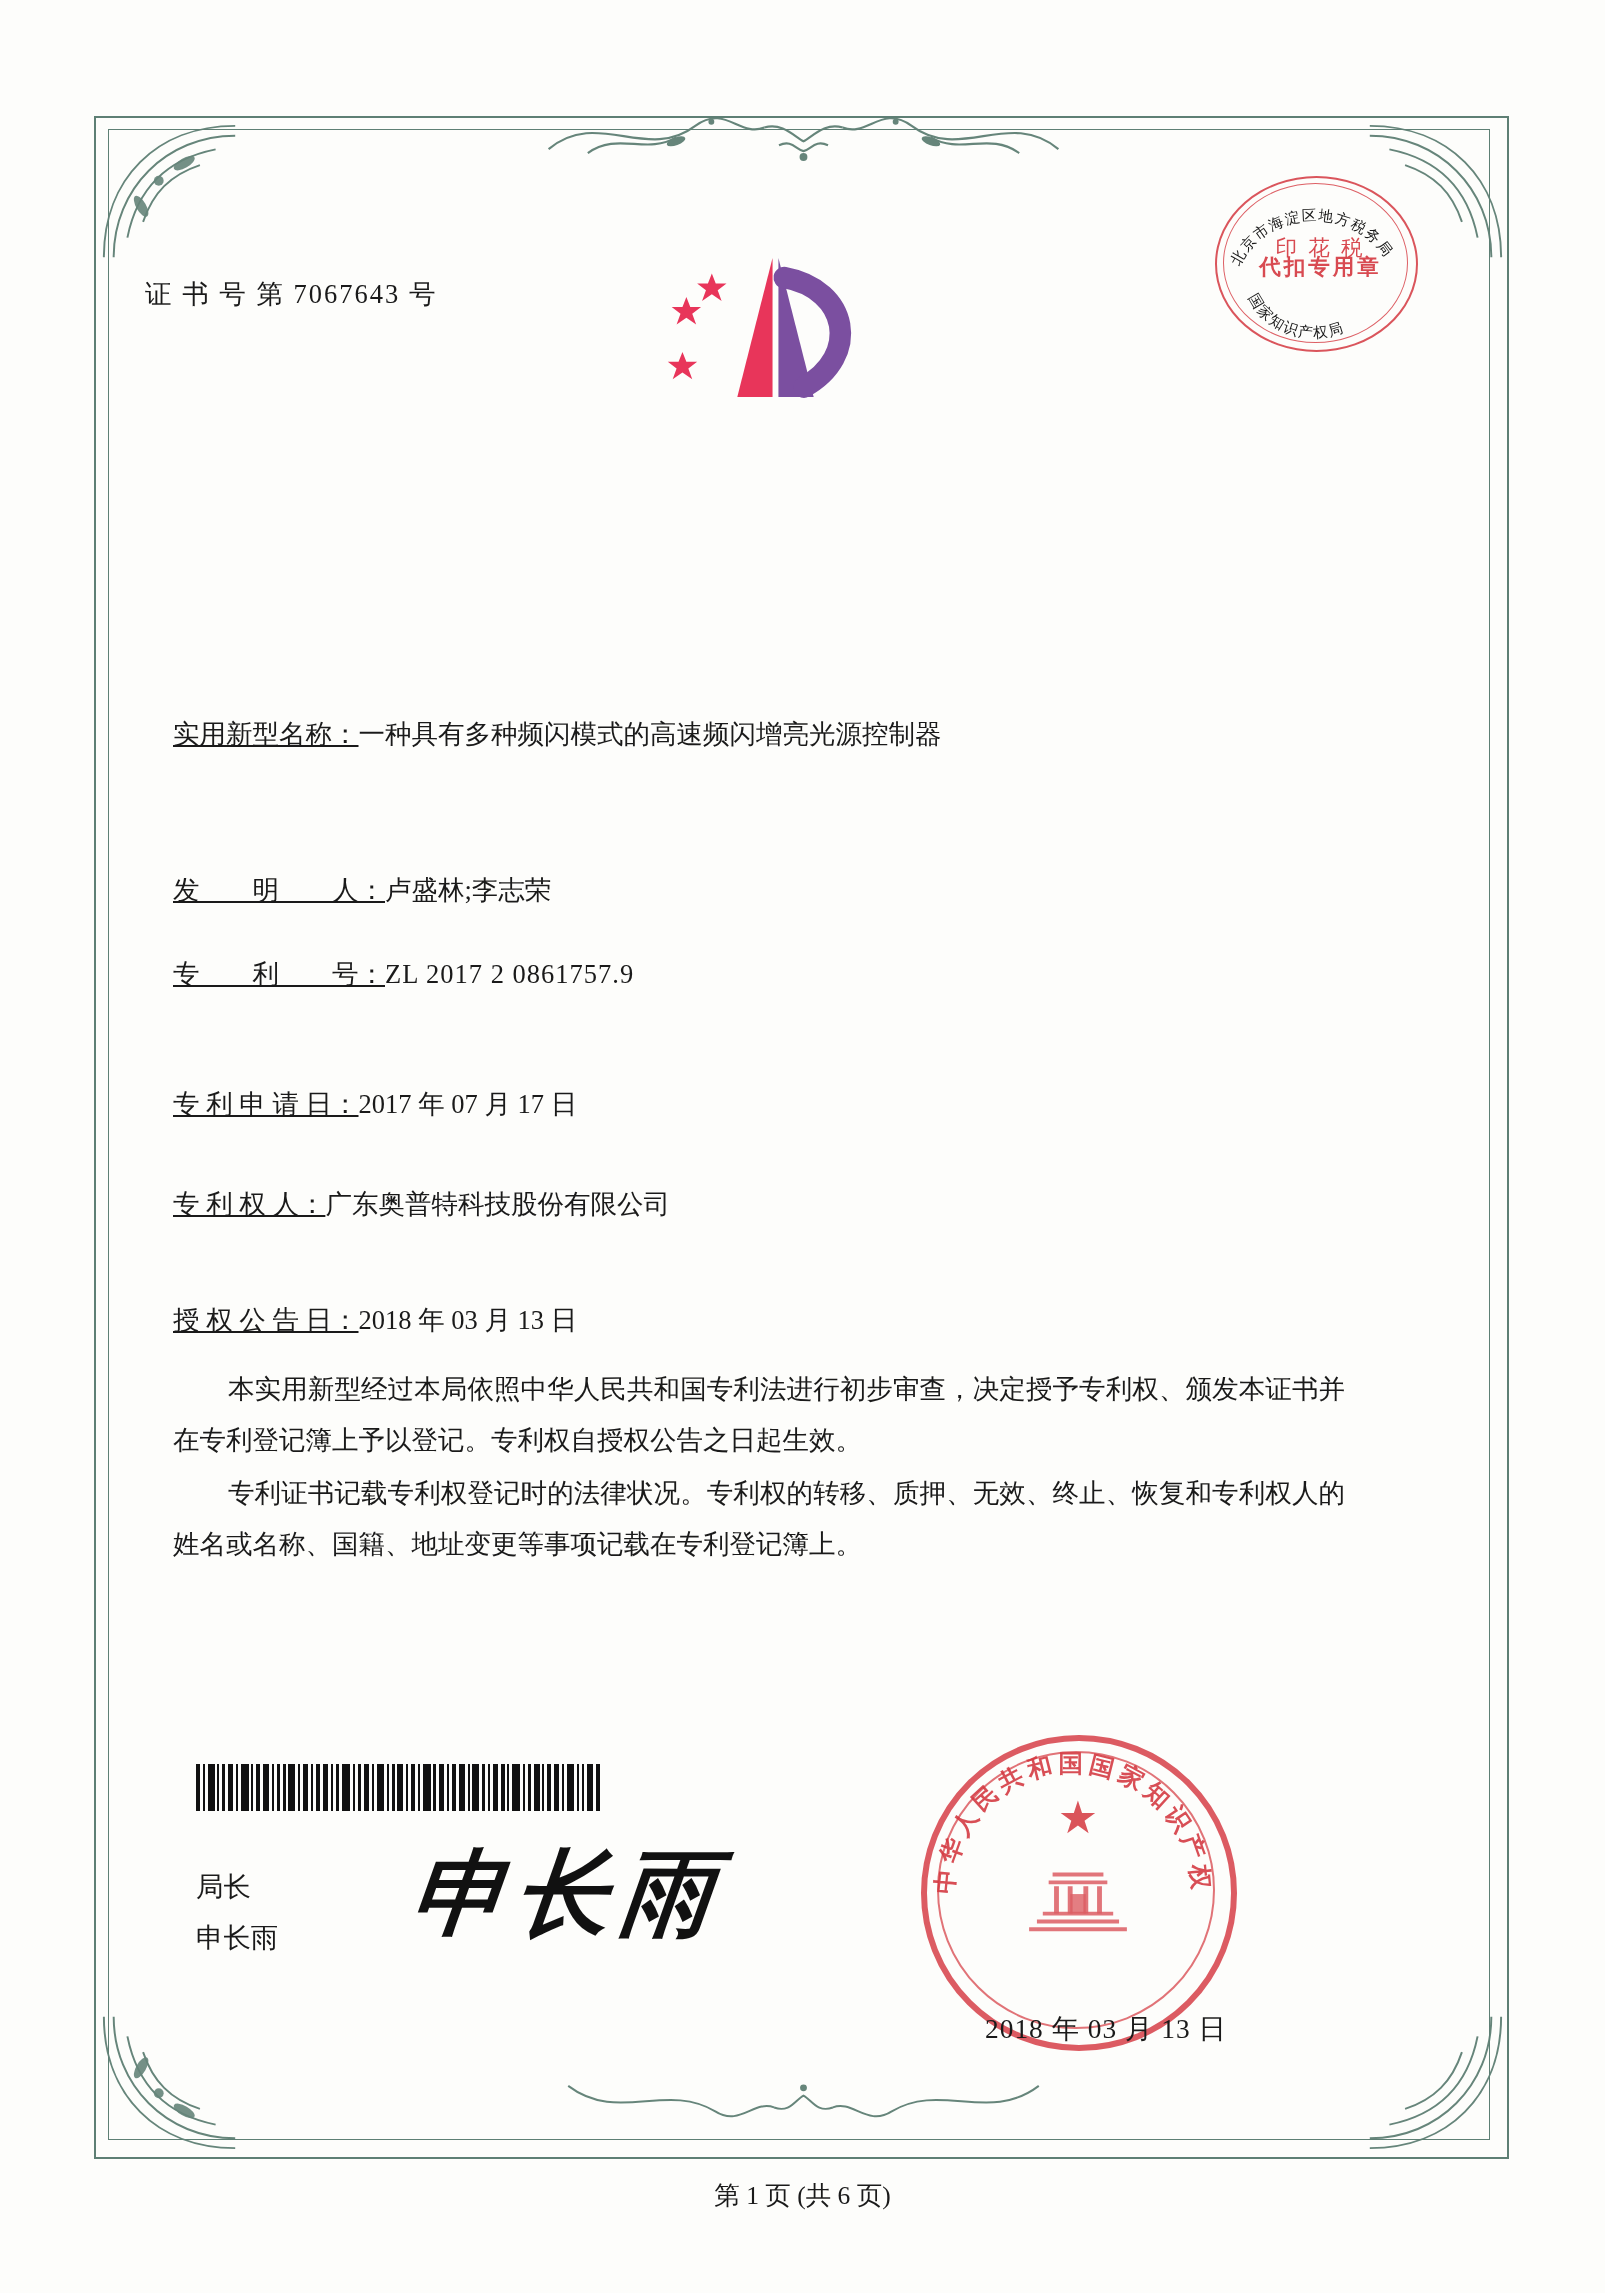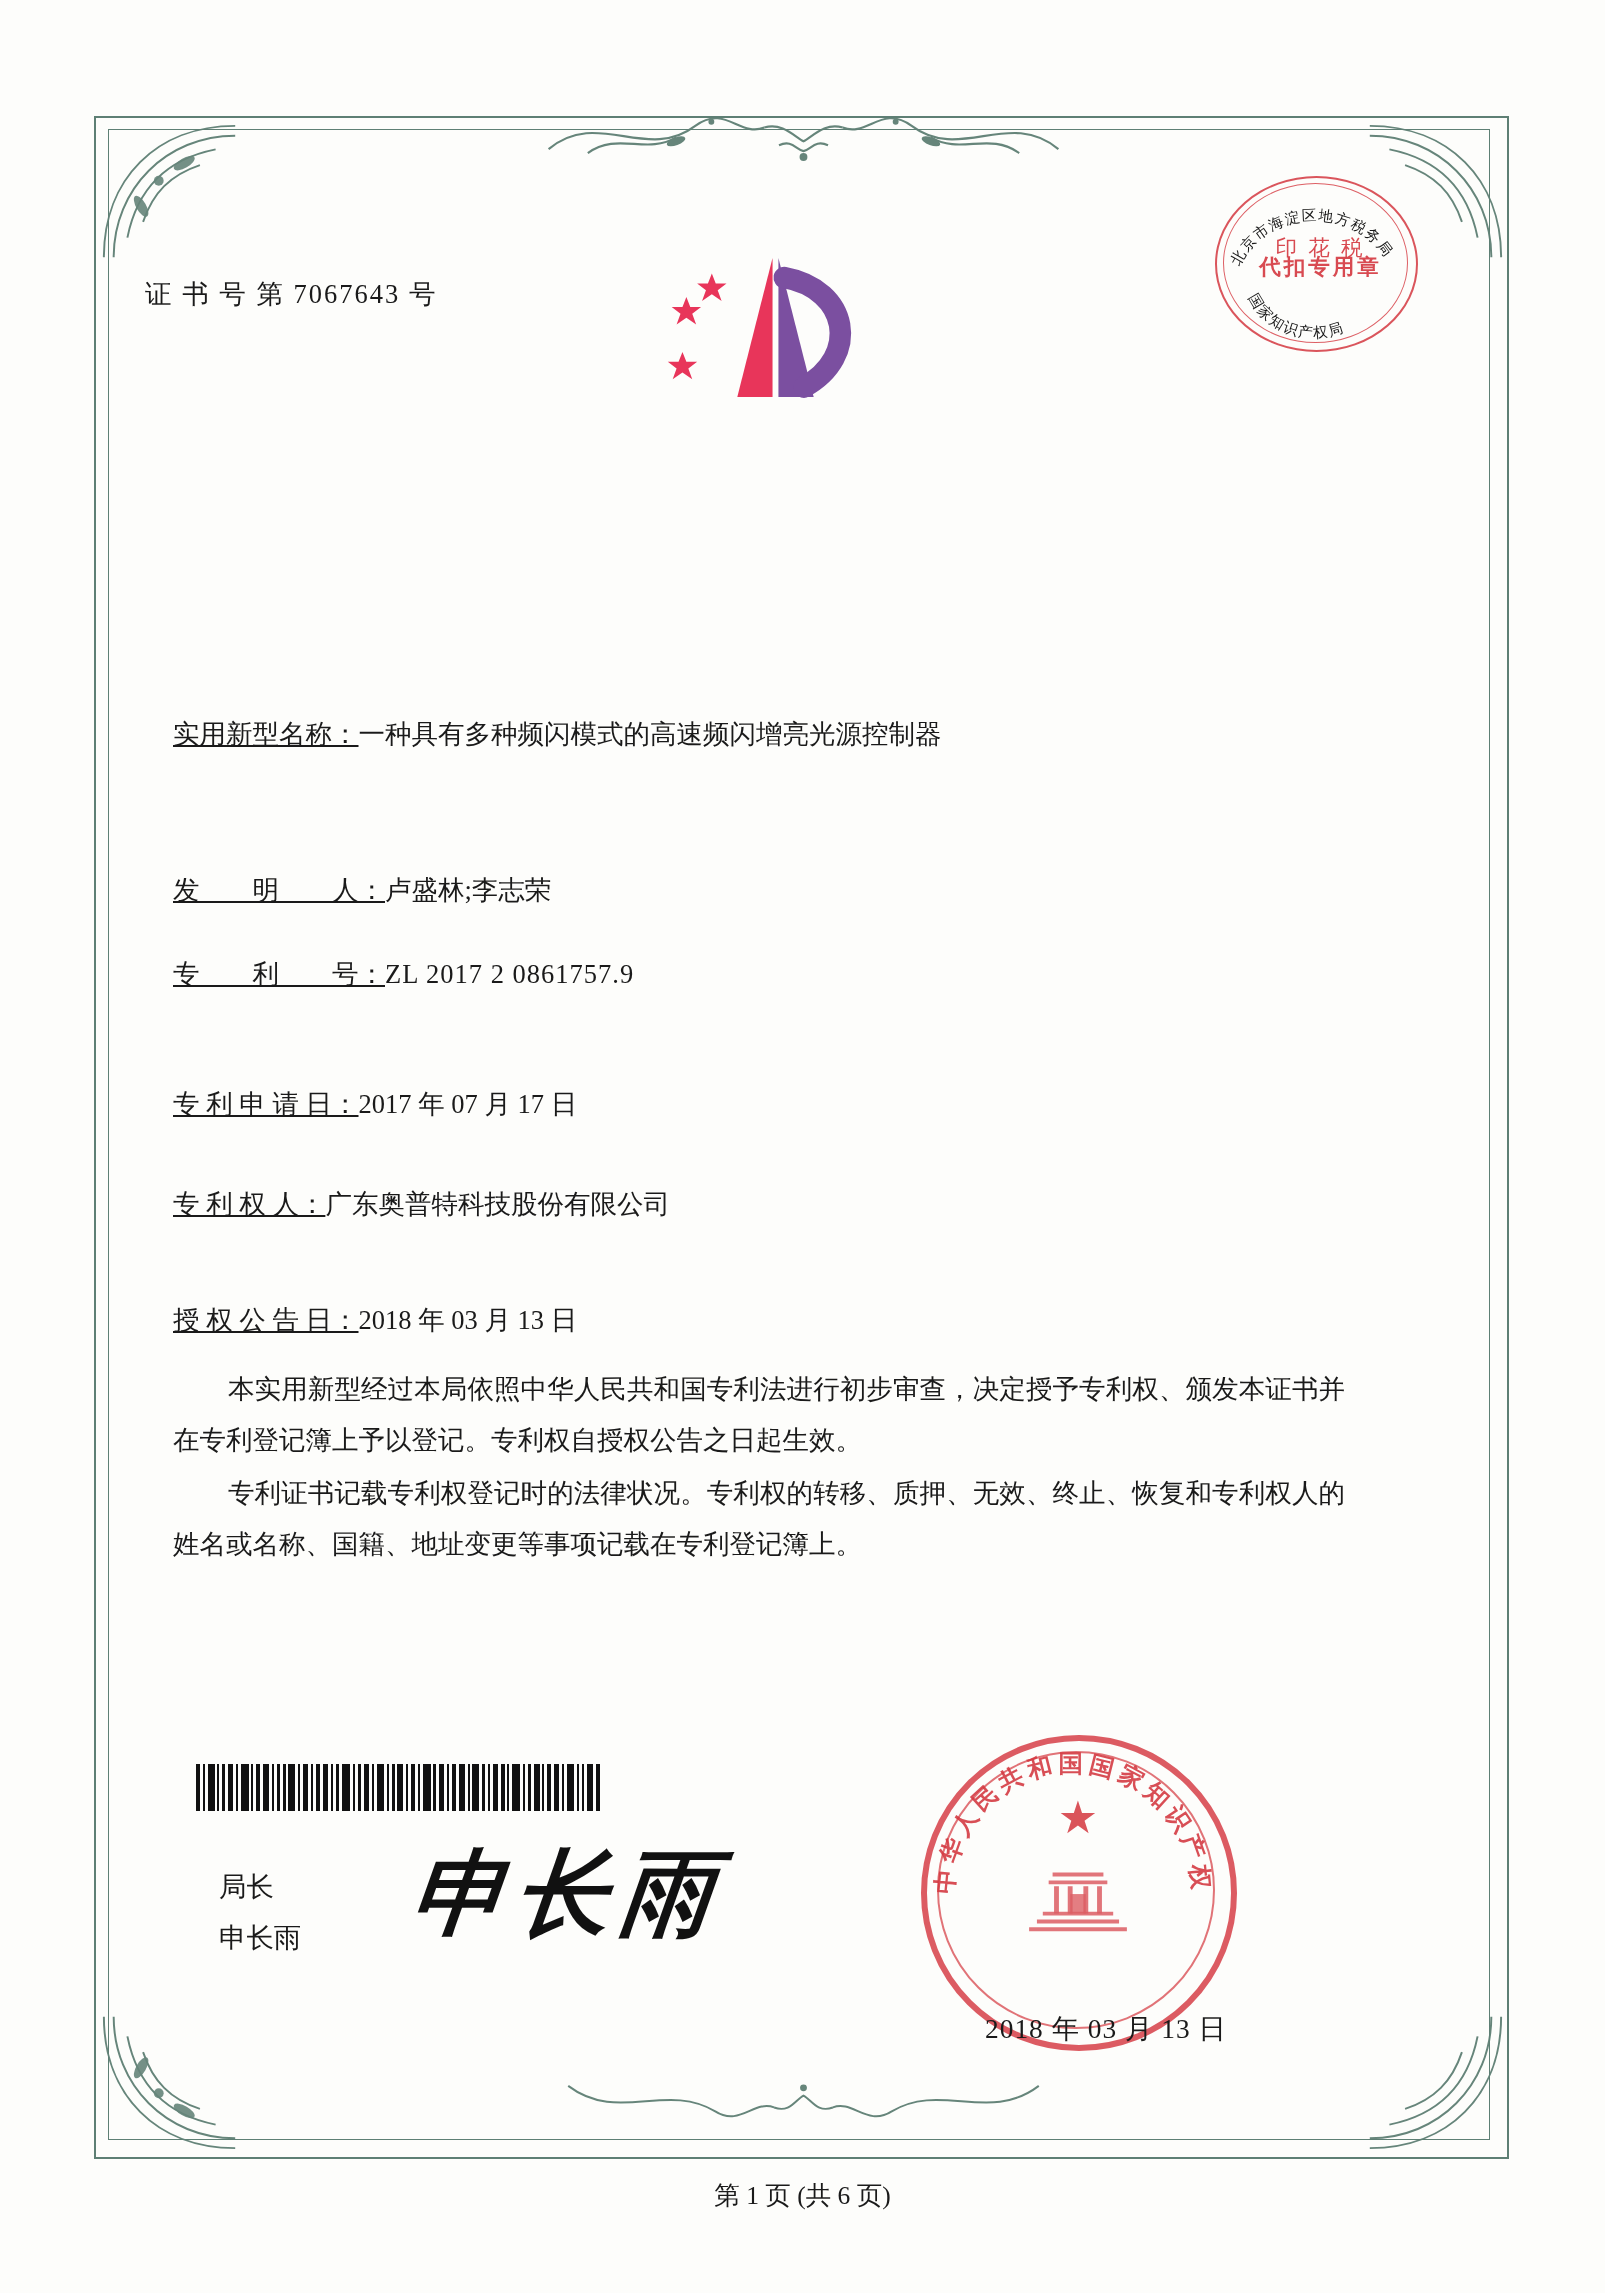--- a/index.html
+++ b/index.html
@@ -172,21 +172,20 @@
   }
 
   
   .sig-label {
     position: absolute;
     left: 196px;
     top: 1862px;
     font-size: 27.4px;
     line-height: 51px;
     font-family: "Liberation Serif", serif;
-    margin-left: 23px;
   }
   .sig-script {
     position: absolute;
     left: 412px;
     top: 1831px;
     font-size: 94px;
     font-family: "Liberation Serif", serif;
     font-style: italic;
     font-weight: bold;
     letter-spacing: 9.8px;

